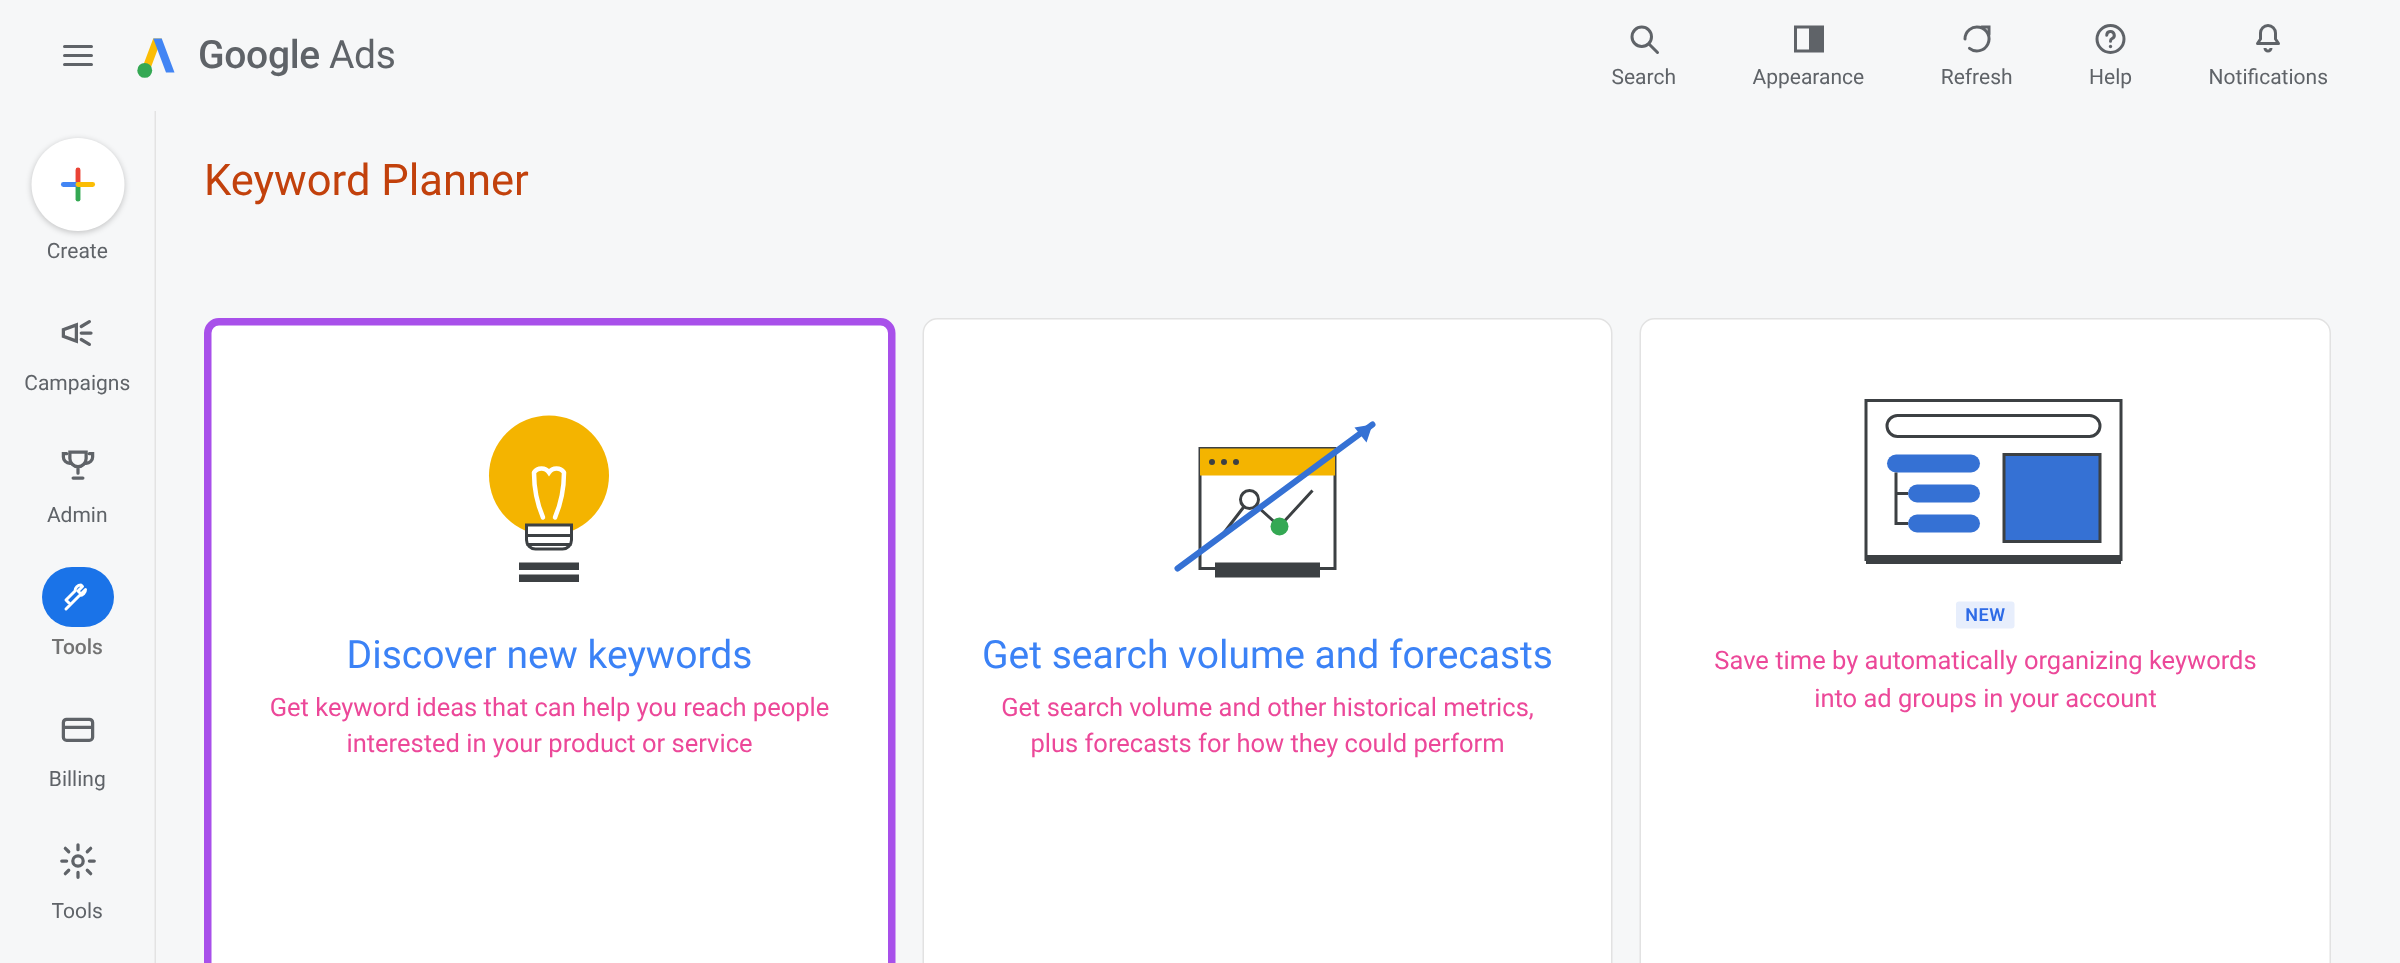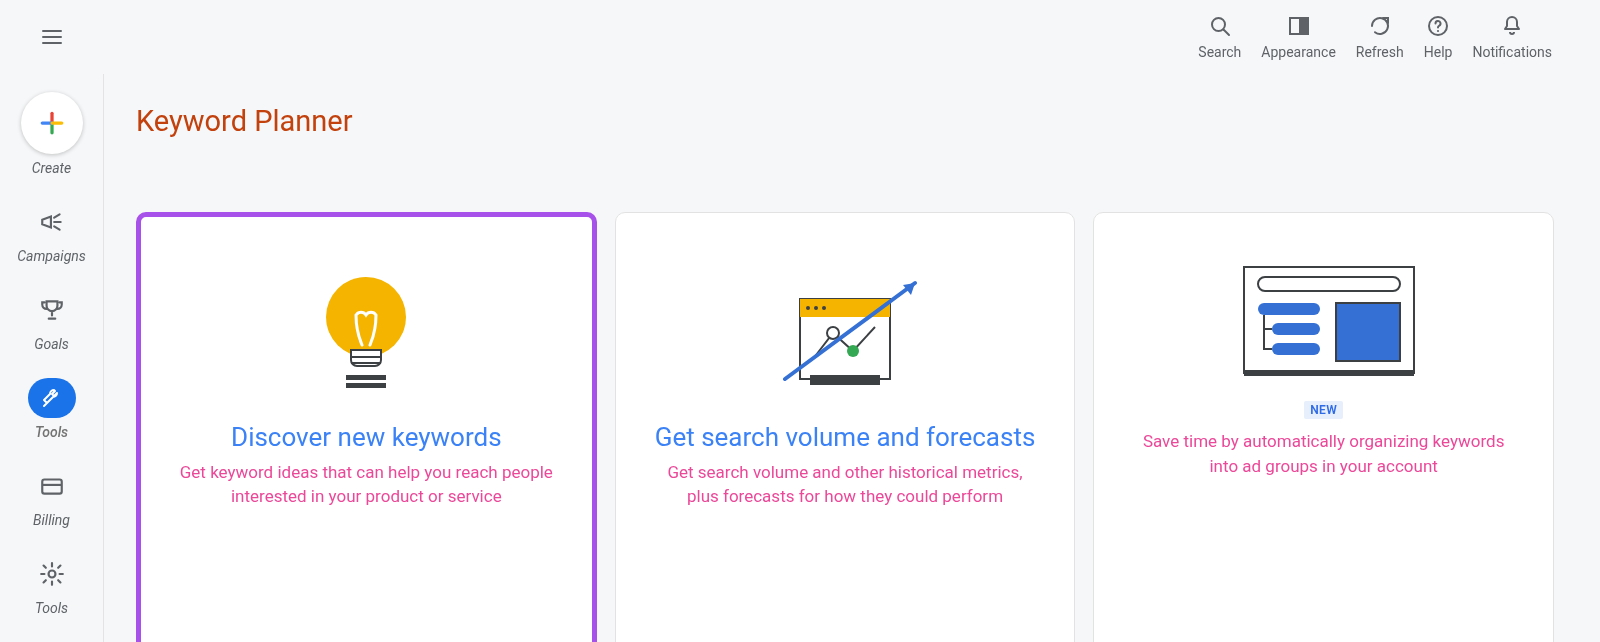--- a/index.html
+++ b/index.html
@@ -6,29 +6,29 @@
     body { background:#f6f7f8; color:#3c4043; width:1600px; height:642px; overflow:hidden; }
 
     
     .header { display:flex; align-items:center; height:74px; padding:0 12px 0 30px; background:#f6f7f8; }
     .hamburger { width:44px; height:44px; display:flex; align-items:center; justify-content:center; cursor:pointer; }
     .logo-wrap { display:flex; align-items:center; margin-left:14px; }
     .brand { display:flex; align-items:baseline; margin-left:10px; letter-spacing:-0.2px; }
     .brand-google { font-size:26px; font-weight:500; color:#5f6368; }
     .brand-ads { font-size:26px; font-weight:400; color:#5f6368; margin-left:6px; }
 
-    .header-actions { margin-left:auto; display:flex; gap:20px; padding-right:36px; }
+    .header-actions { margin-left:auto; display:flex; gap:51px; padding-right:36px; }
     .hact { display:flex; flex-direction:column; align-items:center; gap:6px; cursor:pointer; color:#5f6368; }
     .hact-label { font-size:14px; }
 
     
     .app { display:flex; height:calc(642px - 74px); }
     .leftnav { width:104px; display:flex; flex-direction:column; align-items:center; padding-top:18px; gap:26px; border-right:1px solid #e3e3e3; }
     .navitem { display:flex; flex-direction:column; align-items:center; gap:6px; cursor:pointer; color:#5f6368; }
-    .navitem-label { font-size:14px;font-style:italic; }
+    .navitem-label { font-size:14px; }
     .create-circle { width:62px; height:62px; border-radius:50%; background:#fff; box-shadow:0 1px 4px rgba(0,0,0,.22); display:flex; align-items:center; justify-content:center; }
     .nav-icon-wrap { width:48px; height:40px; display:flex; align-items:center; justify-content:center; }
     .nav-icon-wrap.active { background:#1a73e8; border-radius:20px; }
     .nav-icon-wrap.active + .navitem-label { color:#737373; font-weight:500; }
 
     
     .main { flex:1; padding:30px 46px 0 32px; overflow:auto; }
     .page-title { font-size:29px; font-weight:400; color:#c2410c; letter-spacing:0; }
 
     .cards { display:flex; gap:18px; margin-top:74px; }
@@ -44,20 +44,31 @@
   </style>
 </head>
 <body>
 
 <div class="header">
   <div class="hamburger">
     <svg width="24" height="24" viewBox="0 0 24 24">
         <path d="M3 6h18M3 12h18M3 18h18" stroke="#5f6368" stroke-width="2" stroke-linecap="round"></path>
       </svg>
   </div>
+  <div class="logo-wrap">
+    <svg width="34" height="34" viewBox="0 0 48 48">
+      <path d="M20 8 L8 40 L16 40 L28 8 Z" fill="#fbbd05"></path>
+      <path d="M28 8 L40 40 L32 40 L20 8 Z" fill="#4285f4"></path>
+      <circle cx="12" cy="38" r="7" fill="#34a853"></circle>
+    </svg>
+    <div class="brand">
+      <span class="brand-google">Google</span>
+      <span class="brand-ads">Ads</span>
+    </div>
+  </div>
 
   <div class="header-actions">
     <div class="hact">
       <svg width="24" height="24" viewBox="0 0 24 24">
           <circle cx="10.5" cy="10.5" r="6.5" fill="none" stroke="#5f6368" stroke-width="2"></circle>
           <line x1="15.5" y1="15.5" x2="21" y2="21" stroke="#5f6368" stroke-width="2" stroke-linecap="round"></line>
         </svg>
       <span class="hact-label">Search</span>
     </div>
     <div class="hact">
@@ -114,21 +125,21 @@
       </div>
       <span class="navitem-label">Campaigns</span>
     </div>
 
     <div class="navitem">
       <div class="nav-icon-wrap">
         <svg width="26" height="26" viewBox="0 0 24 24">
             <path d="M7 4h10v4a5 5 0 0 1-10 0V4Z M5 5H3v2a4 4 0 0 0 4 4 M19 5h2v2a4 4 0 0 1-4 4 M12 13v4 M9 20h6" stroke="#5f6368" stroke-width="2" fill="none" stroke-linecap="round"></path>
           </svg>
       </div>
-      <span class="navitem-label">Goals</span>
+      <span class="navitem-label">Admin</span>
     </div>
 
     <div class="navitem">
       <div class="nav-icon-wrap active">
         <svg width="24" height="24" viewBox="0 0 24 24">
             <path d="M14 4a4 4 0 0 0-4 4l-6 6 3 3 6-6a4 4 0 0 0 4-4l-3 3-2-2 3-3Z M4 20l5-5" stroke="#ffffff" stroke-width="2" fill="none" stroke-linecap="round" stroke-linejoin="round"></path>
           </svg>
       </div>
       <span class="navitem-label">Tools</span>
     </div>

